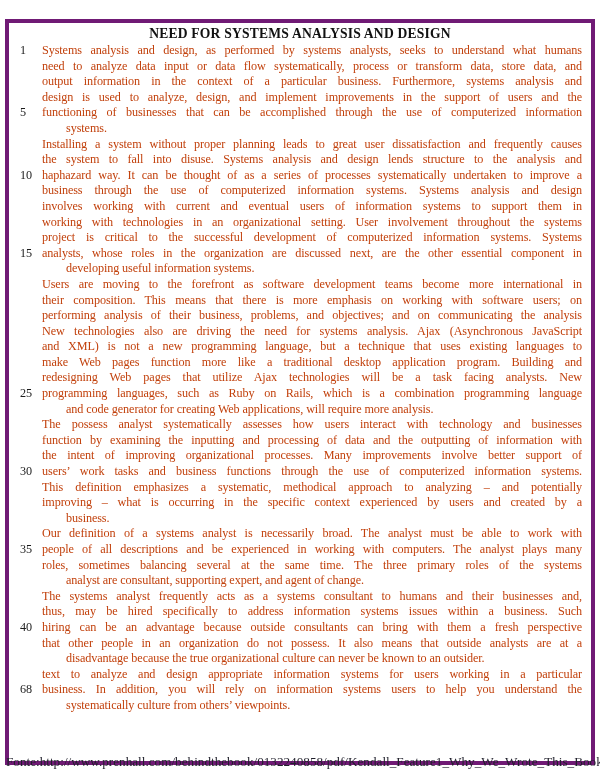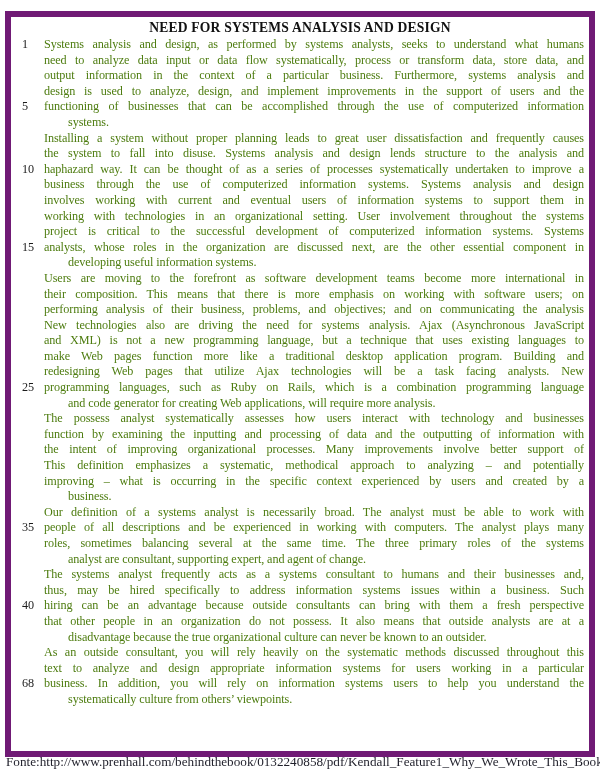--- a/index.html
+++ b/index.html
@@ -11,23 +11,23 @@
     color: #1c1c1c;
   }
   .page {
     position: relative;
     width: 602px; height: 777px;
     background: #ffffff;
     overflow: hidden;
   }
   .text-box {
     position: absolute;
-    left: 5px; top: 11px;
+    left: 5px; top: 19px;
     width: 590px; height: 746px;
-    border: 6px solid #701a75;
+    border: 4px solid #701a75;
     padding-top: 2px;
     overflow: hidden;
     background: #ffffff;
   }
   .title {
     text-align: center;
     font-weight: bold;
     font-size: 13.6px;
     line-height: 18px;
     letter-spacing: 0.2px;
@@ -49,21 +49,21 @@
   .line-text {
     flex: 0 0 540px;
     width: 540px;
     height: 15.6px;
     overflow: hidden;
     font-size: 12.2px;
     line-height: 15.6px;
     letter-spacing: -0.1px;
     text-align: justify;
     text-align-last: justify;
-    color: #4d7c0f;
+    color: #c2410c;
   }
   .line-text.para-end {
     text-align: left;
     text-align-last: left;
     margin-left: 24px;
   }
   .footer {
     position: absolute;
     left: 6px; top: 754px;
     width: 594px;
@@ -185,20 +185,24 @@
   </div>
         <div class="line-row">
     <span class="line-num"></span>
     <span class="line-text">function by examining the inputting and processing of data and the outputting of information with</span>
   </div>
         <div class="line-row">
     <span class="line-num"></span>
     <span class="line-text">the intent of improving organizational processes. Many improvements involve better support of</span>
   </div>
         <div class="line-row">
+    <span class="line-num">30</span>
+    <span class="line-text">users’ work tasks and business functions through the use of computerized information systems.</span>
+  </div>
+        <div class="line-row">
     <span class="line-num"></span>
     <span class="line-text">This definition emphasizes a systematic, methodical approach to analyzing – and potentially</span>
   </div>
         <div class="line-row">
     <span class="line-num"></span>
     <span class="line-text">improving – what is occurring in the specific context experienced by users and created by a</span>
   </div>
         <div class="line-row">
     <span class="line-num"></span>
     <span class="line-text para-end">business.</span>
@@ -234,24 +238,20 @@
         <div class="line-row">
     <span class="line-num"></span>
     <span class="line-text">that other people in an organization do not possess. It also means that outside analysts are at a</span>
   </div>
         <div class="line-row">
     <span class="line-num"></span>
     <span class="line-text para-end">disadvantage because the true organizational culture can never be known to an outsider.</span>
   </div>
         <div class="line-row">
     <span class="line-num"></span>
-    <span class="line-text">As an outside consultant, you will rely heavily on the systematic methods discussed throughout this</span>
-  </div>
-        <div class="line-row">
-    <span class="line-num"></span>
     <span class="line-text">text to analyze and design appropriate information systems for users working in a particular</span>
   </div>
         <div class="line-row">
     <span class="line-num">68</span>
     <span class="line-text">business. In addition, you will rely on information systems users to help you understand the</span>
   </div>
         <div class="line-row">
     <span class="line-num"></span>
     <span class="line-text para-end">systematically culture from others’ viewpoints.</span>
   </div>

